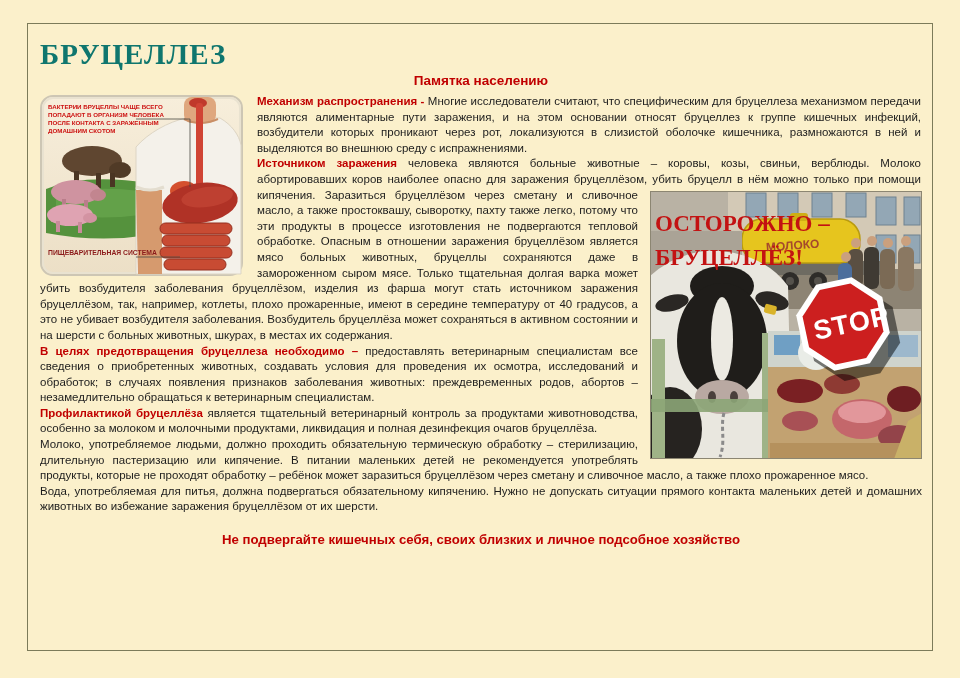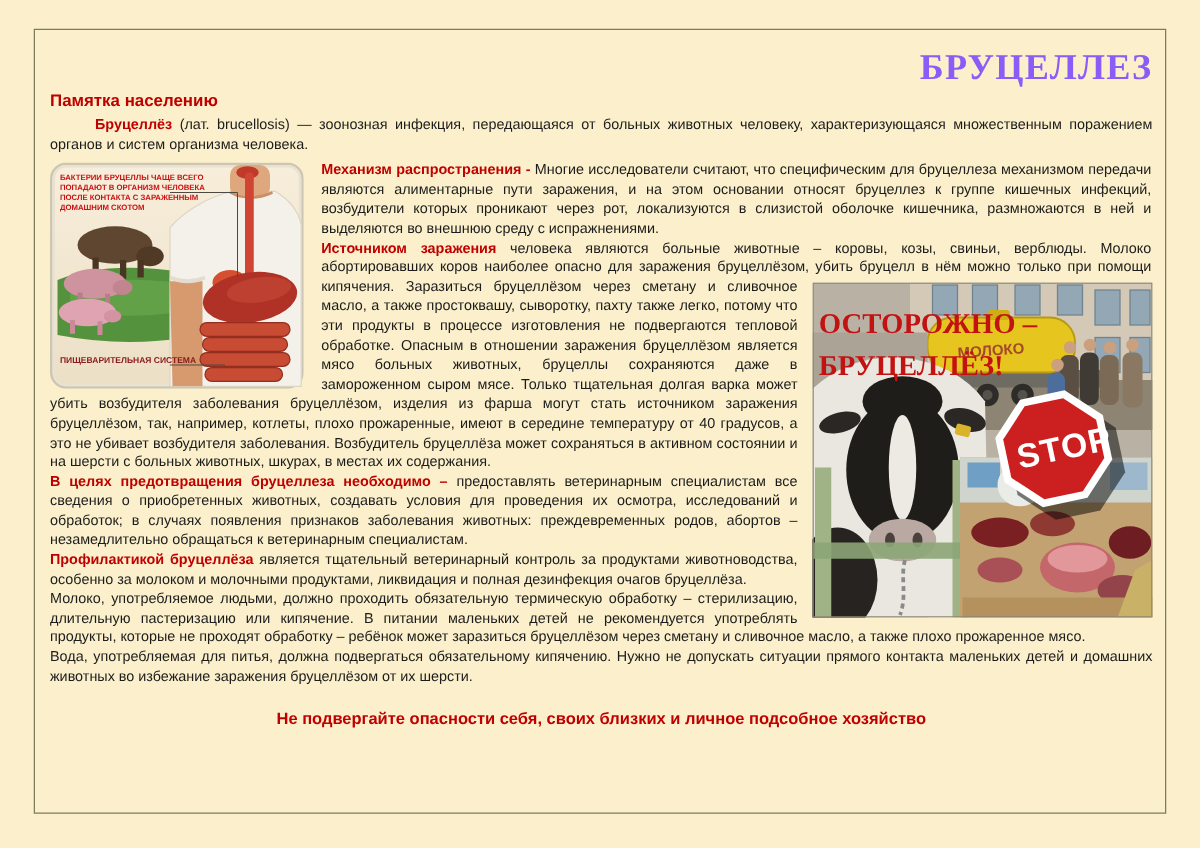--- a/index.html
+++ b/index.html
@@ -13,30 +13,31 @@
     position: absolute;
     left: 27px; top: 23px;
     width: 906px; height: 628px;
     border: 1px solid #7c7b5a;
     box-sizing: border-box;
     padding: 10px 10px 6px 12px;
     overflow: hidden;
   }
   .title {
     margin: 4px 0 0 0;
-    text-align: right;
+    text-align: left;
     font-family: "Liberation Serif", serif;
     font-weight: bold;
     font-size: 29px;
     line-height: 32px;
     letter-spacing: 1px;
-    color: #8b5cf6;
+    color: #0f766e;
   }
   .subtitle {
     margin: 2px 0 0 0;
+    text-align: center;
     font-weight: bold;
     font-size: 13.5px;
     line-height: 17px;
     color: #c00000;
   }
   .bodytext, .intro {
     font-size: 11.5px;
     line-height: 15.6px;
     color: #1c1c1c;
     text-align: justify;
@@ -71,21 +72,20 @@
   svg { display: block; }
 </style>
 </head>
 <body>
 
 <div class="frame">
 
   <h1 class="title">БРУЦЕЛЛЕЗ</h1>
   <div class="subtitle">Памятка населению</div>
 
-  <p class="intro"><span class="lead">Бруцеллёз</span><span> (лат. brucellosis) — зоонозная инфекция, передающаяся от больных животных человеку, характеризующаяся множественным поражением органов и систем организма человека.</span></p>
 
   <div class="flow">
 
     <div class="img-left">
       <svg width="203" height="181" viewBox="0 0 203 181">
         <defs>
           <linearGradient id="lg-bg" x1="0" y1="0" x2="0" y2="1">
             <stop offset="0" stop-color="#f7eedb"></stop>
             <stop offset="1" stop-color="#ecdfc6"></stop>
           </linearGradient>
@@ -264,17 +264,17 @@
 
     <p class="bodytext"><span class="lead">В целях предотвращения бруцеллеза необходимо – </span><span>предоставлять ветеринарным специалистам все сведения о приобретенных животных, создавать условия для проведения их осмотра, исследований и обработок; в случаях появления признаков заболевания животных: преждевременных родов, абортов – незамедлительно обращаться к ветеринарным специалистам.</span></p>
 
     <p class="bodytext"><span class="lead">Профилактикой бруцеллёза</span><span> является тщательный ветеринарный контроль за продуктами животноводства, особенно за молоком и молочными продуктами, ликвидация и полная дезинфекция очагов бруцеллёза.</span></p>
 
     <p class="bodytext">Молоко, употребляемое людьми, должно проходить обязательную термическую обработку – стерилизацию, длительную пастеризацию или кипячение. В питании маленьких детей не рекомендуется употреблять продукты, которые не проходят обработку – ребёнок может заразиться бруцеллёзом через сметану и сливочное масло, а также плохо прожаренное мясо.</p>
 
     <p class="bodytext">Вода, употребляемая для питья, должна подвергаться обязательному кипячению. Нужно не допускать ситуации прямого контакта маленьких детей и домашних животных во избежание заражения бруцеллёзом от их шерсти.</p>
 
     <div class="footer">
-      <div>Не подвергайте опасности себя, своих близких и личное подсобное хозяйство</div>
+      <div>Не подвергайте кишечных себя, своих близких и личное подсобное хозяйство</div>
     </div>
 
   </div>
 </div>
 
 </body></html>

